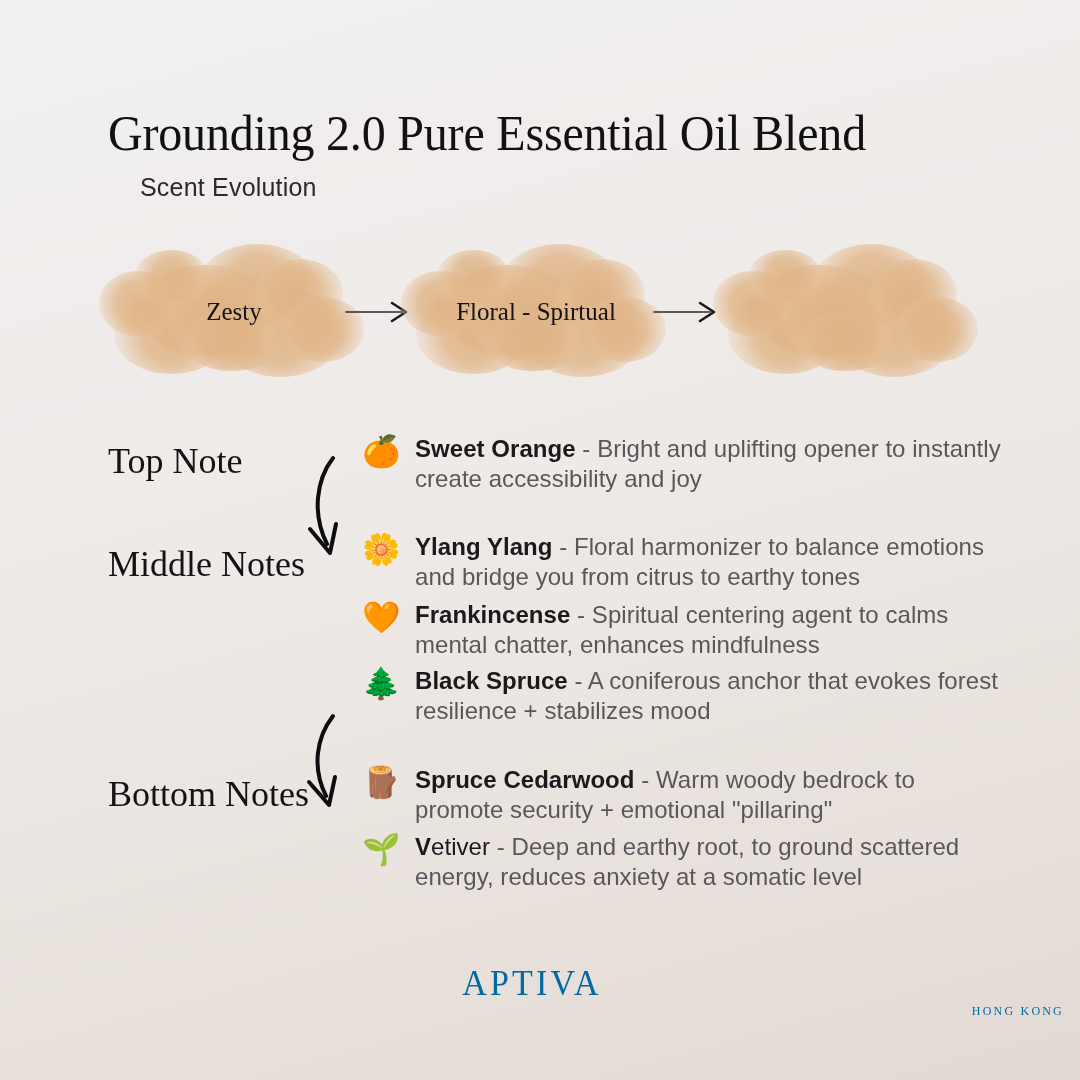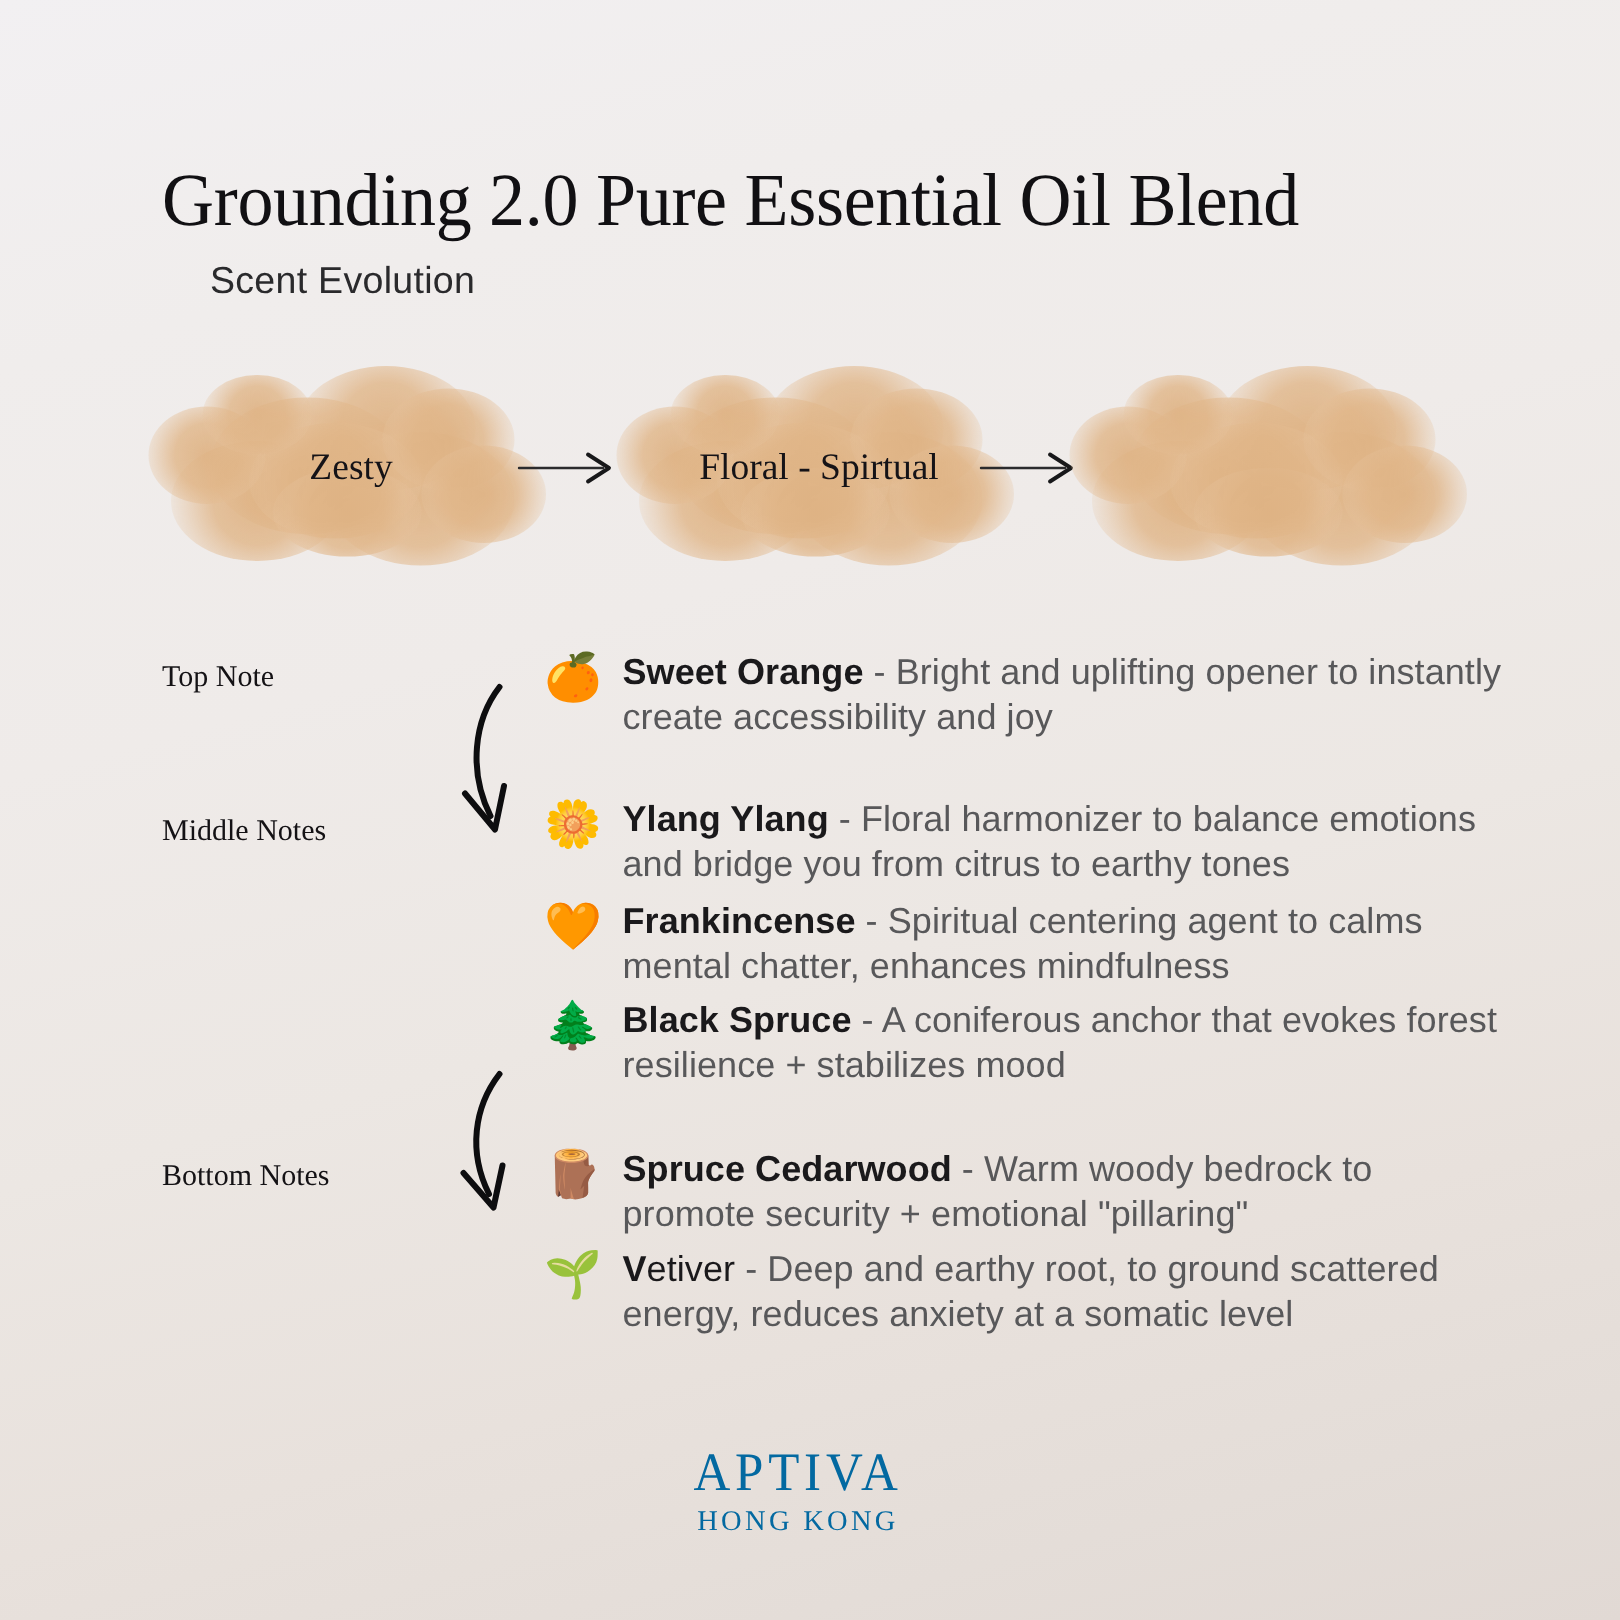--- a/index.html
+++ b/index.html
@@ -51,21 +51,21 @@
 
   
   .evolution { position:absolute; left:0; top:238px; width:1080px; height:150px;padding-left:12px; }
 
   .stage {
     position:absolute;
     top:0;
     width:260px; height:148px;
   }
   .stage.s0 { left:104px; }
-  .stage.s1 { left:416px; }
+  .stage.s1 { left:406px; }
   .stage.s2 { left:718px; }
 
   
   .blob {
     position:absolute; inset:0;
     filter:blur(0.4px);
   }
   .blob i {
     position:absolute;
     display:block;
@@ -104,21 +104,21 @@
   .evo-arrow.a0 { left:344px; }
   .evo-arrow.a1 { left:652px; }
 
   
   .notes { position:absolute; left:0; top:0; width:1080px; height:1080px; }
 
   .group-label {
     position:absolute;
     left:108px;
     font-family:"Liberation Serif", serif;
-    font-size:20px;
+    font-size:36px;
     color:#141215;
     white-space:nowrap;
   }
 
   .curve { position:absolute; }
 
   .item { position:absolute; left:362px; width:640px; }
 
   .item .emoji {
     position:absolute;
@@ -153,22 +153,23 @@
     font-family:"Liberation Serif", serif;
     color:#0369a1;
   }
   .brand {
     font-size:34px;
     letter-spacing:3.2px;
     transform:scaleY(1.06);
   }
   .region {
     margin-top:2px;
-    font-size:19px;
+    font-size:12px;
     letter-spacing:2.2px;
+    text-align:right;
   }
 </style>
 </head>
 <body>
 
 <div class="canvas">
 
   <div class="header">
     <div class="title">Grounding 2.0 Pure Essential Oil Blend</div>
     <div class="subtitle">Scent Evolution</div>

